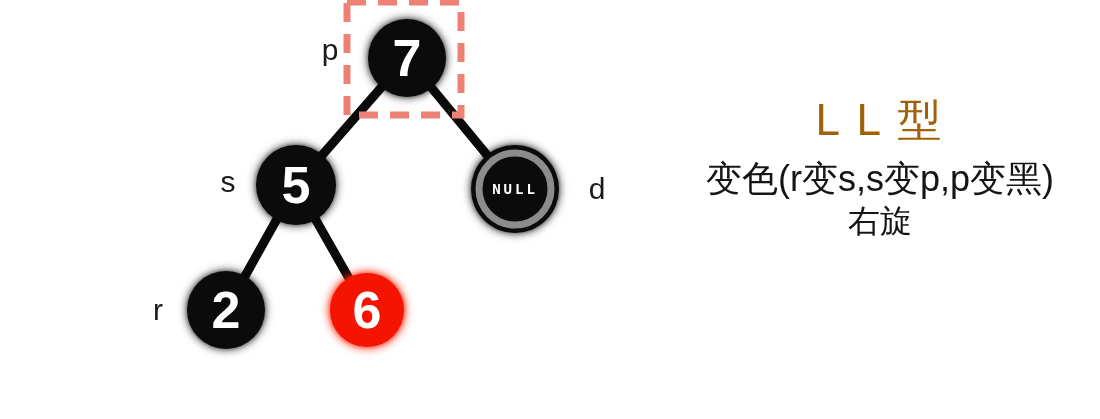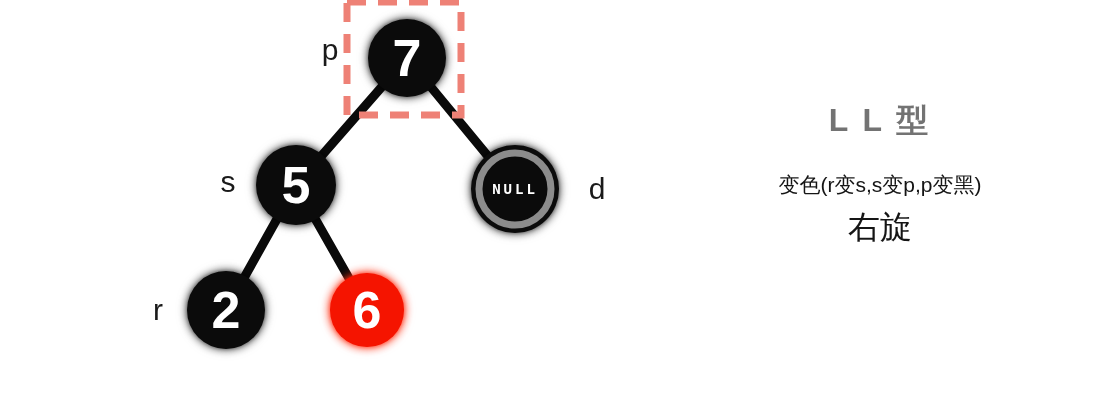--- a/index.html
+++ b/index.html
@@ -22,30 +22,30 @@
   }
   .caption {
     position: absolute;
     left: 660px;
     top: 92px;
     width: 440px;
     text-align: center;
     color: #111111;
   }
   .caption-title {
-    font-size: 32px;
-    font-weight: 700;
+    font-size: 44px;
+    font-weight: 400;
     letter-spacing: 3px;
     line-height: 56px;
-    color: #737373;
+    color: #a16207;
     white-space: pre;
   }
   .caption-step1 {
-    margin-top: 16px;
-    font-size: 21px;
+    margin-top: 10px;
+    font-size: 36px;
     line-height: 42px;
     font-weight: 400;
     color: #151515;
   }
   .caption-step2 {
     font-size: 32px;
     line-height: 42px;
     font-weight: 400;
     color: #151515;
   }

